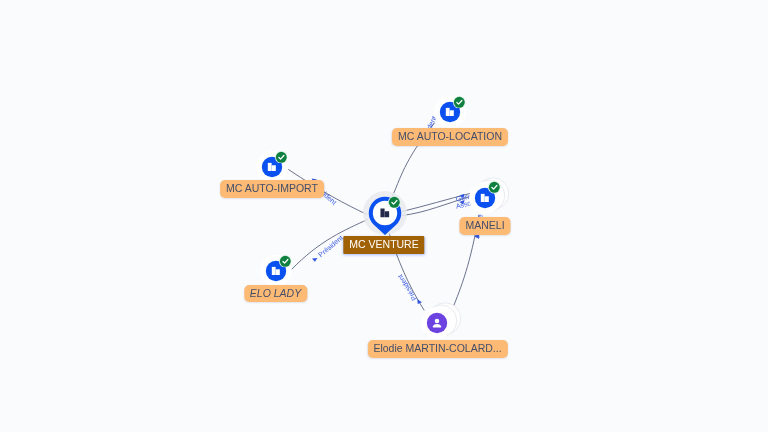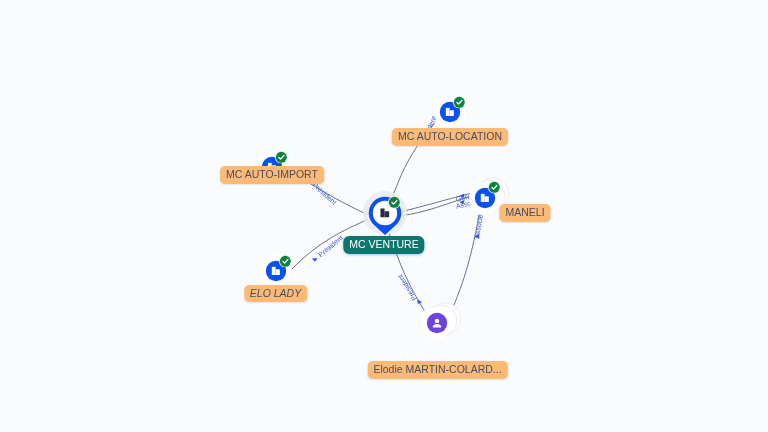--- a/index.html
+++ b/index.html
@@ -7,21 +7,21 @@
   body{width:768px;height:432px;overflow:hidden;background:#fafbfd;
        font-family:"Liberation Sans",sans-serif;-webkit-font-smoothing:antialiased;}
   #graph{position:relative;width:768px;height:432px;}
   svg.layer{position:absolute;left:0;top:0;width:768px;height:432px;overflow:visible;}
   .node{position:absolute;transform:translate(-50%,-50%);}
   .nlabel{position:absolute;background:#fdba74;border-radius:5px;
           color:#434e6b;font-size:10.5px;line-height:1;white-space:nowrap;
           padding:3px 6px 4px;
           transform:translate(-50%,0);
           box-shadow:0 1px 2px rgba(40,50,90,.10),0 0 0 .5px rgba(40,50,90,.03);}
-  .nlabel.sel{background:#0f766e;color:#fff;border-radius:6px;
+  .nlabel.sel{background:#a16207;color:#fff;border-radius:1px;
           box-shadow:0 1px 3px rgba(11,81,240,.35);}
   .elabel{position:absolute;color:#3355dd;font-size:7px;white-space:nowrap;
           transform-origin:0 0;}
   .node svg{display:block;}
   .node .ico{position:absolute;left:50%;top:50%;transform:translate(-50%,-50%);
              line-height:0;}
   .node .bdg{position:absolute;line-height:0;left:50%;top:50%;}
 </style>
 </head>
 <body>
@@ -118,21 +118,21 @@
           </svg>
         </div>
         <div class="bdg" style="margin-left:3.3px;margin-top:-16.2px">
           <svg width="12.6" height="12.6" viewBox="0 0 16 16">
             <circle cx="8" cy="8" r="8" fill="#ddf3e4"></circle>
             <circle cx="8" cy="8" r="6.9" fill="#0f8040"></circle>
             <path d="M5.0 8.2 L7.1 10.3 L11.3 5.7" fill="none" stroke="#fff" stroke-width="1.6" stroke-linecap="round" stroke-linejoin="round"></path>
           </svg>
         </div>
       </div>
-      <div class="nlabel" style="left: 272px; top: 166px;">MC AUTO-IMPORT</div>
+      <div class="nlabel" style="left: 272px; top: 180px;">MC AUTO-IMPORT</div>
       <div class="node" style="left: 485px; top: 197.5px;">
         <svg width="56" height="56" viewBox="0 0 56 56">
           <circle cx="36" cy="23.6" r="15.8" fill="#fff" stroke="#e9ebf0" stroke-width="1"></circle>
           <circle cx="32" cy="25.8" r="15.8" fill="#fff" stroke="#e9ebf0" stroke-width="1"></circle>
           <circle cx="28" cy="28" r="15.9" fill="#fff"></circle>
           <circle cx="28" cy="28" r="10.2" fill="#0b51f0"></circle>
         </svg>
         <div class="ico">
           <svg width="12" height="12" viewBox="0 0 16 16">
             <path d="M2.4 2.5 H7.5 V13.3 H2.4 Z" fill="#fff"></path>
@@ -140,21 +140,21 @@
           </svg>
         </div>
         <div class="bdg" style="margin-left:3.3px;margin-top:-16.2px">
           <svg width="12.6" height="12.6" viewBox="0 0 16 16">
             <circle cx="8" cy="8" r="8" fill="#ddf3e4"></circle>
             <circle cx="8" cy="8" r="6.9" fill="#0f8040"></circle>
             <path d="M5.0 8.2 L7.1 10.3 L11.3 5.7" fill="none" stroke="#fff" stroke-width="1.6" stroke-linecap="round" stroke-linejoin="round"></path>
           </svg>
         </div>
       </div>
-      <div class="nlabel" style="left: 485px; top: 204px; margin-left: 40px;">MANELI</div>
+      <div class="nlabel" style="left: 485px; top: 217px;">MANELI</div>
       <div class="node" style="left: 275.5px; top: 271px;">
         <svg width="56" height="56" viewBox="0 0 56 56">
           <circle cx="28" cy="28" r="15.9" fill="#fff"></circle>
           <circle cx="28" cy="28" r="10.2" fill="#0b51f0"></circle>
         </svg>
         <div class="ico">
           <svg width="12" height="12" viewBox="0 0 16 16">
             <path d="M2.4 2.5 H7.5 V13.3 H2.4 Z" fill="#fff"></path>
             <path d="M7.5 5.7 H13.1 V13.3 H7.5 Z" fill="#fff"></path>
           </svg>
@@ -175,15 +175,15 @@
           <circle cx="28" cy="28" r="15.9" fill="#fff"></circle>
           <circle cx="28" cy="28" r="10.2" fill="#6c43e0"></circle>
         </svg>
         <div class="ico">
           <svg width="14" height="14" viewBox="0 0 16 16">
             <circle cx="8" cy="5.6" r="2.6" fill="#fff"></circle>
             <path d="M8 9.1c-2.7 0-4.6 1.6-4.9 3.2 -.07.4.25.7.65.7h8.5c.4 0 .72-.3.65-.7C12.6 10.7 10.7 9.1 8 9.1Z" fill="#fff"></path>
           </svg>
         </div>
       </div>
-      <div class="nlabel" style="left: 437.5px; top: 340px; margin-top: 21px;">Elodie MARTIN-COLARD...</div>
+      <div class="nlabel" style="left: 437.5px; top: 340px;">Elodie MARTIN-COLARD...</div>
     </div>
 </div>
 
 </body></html>

